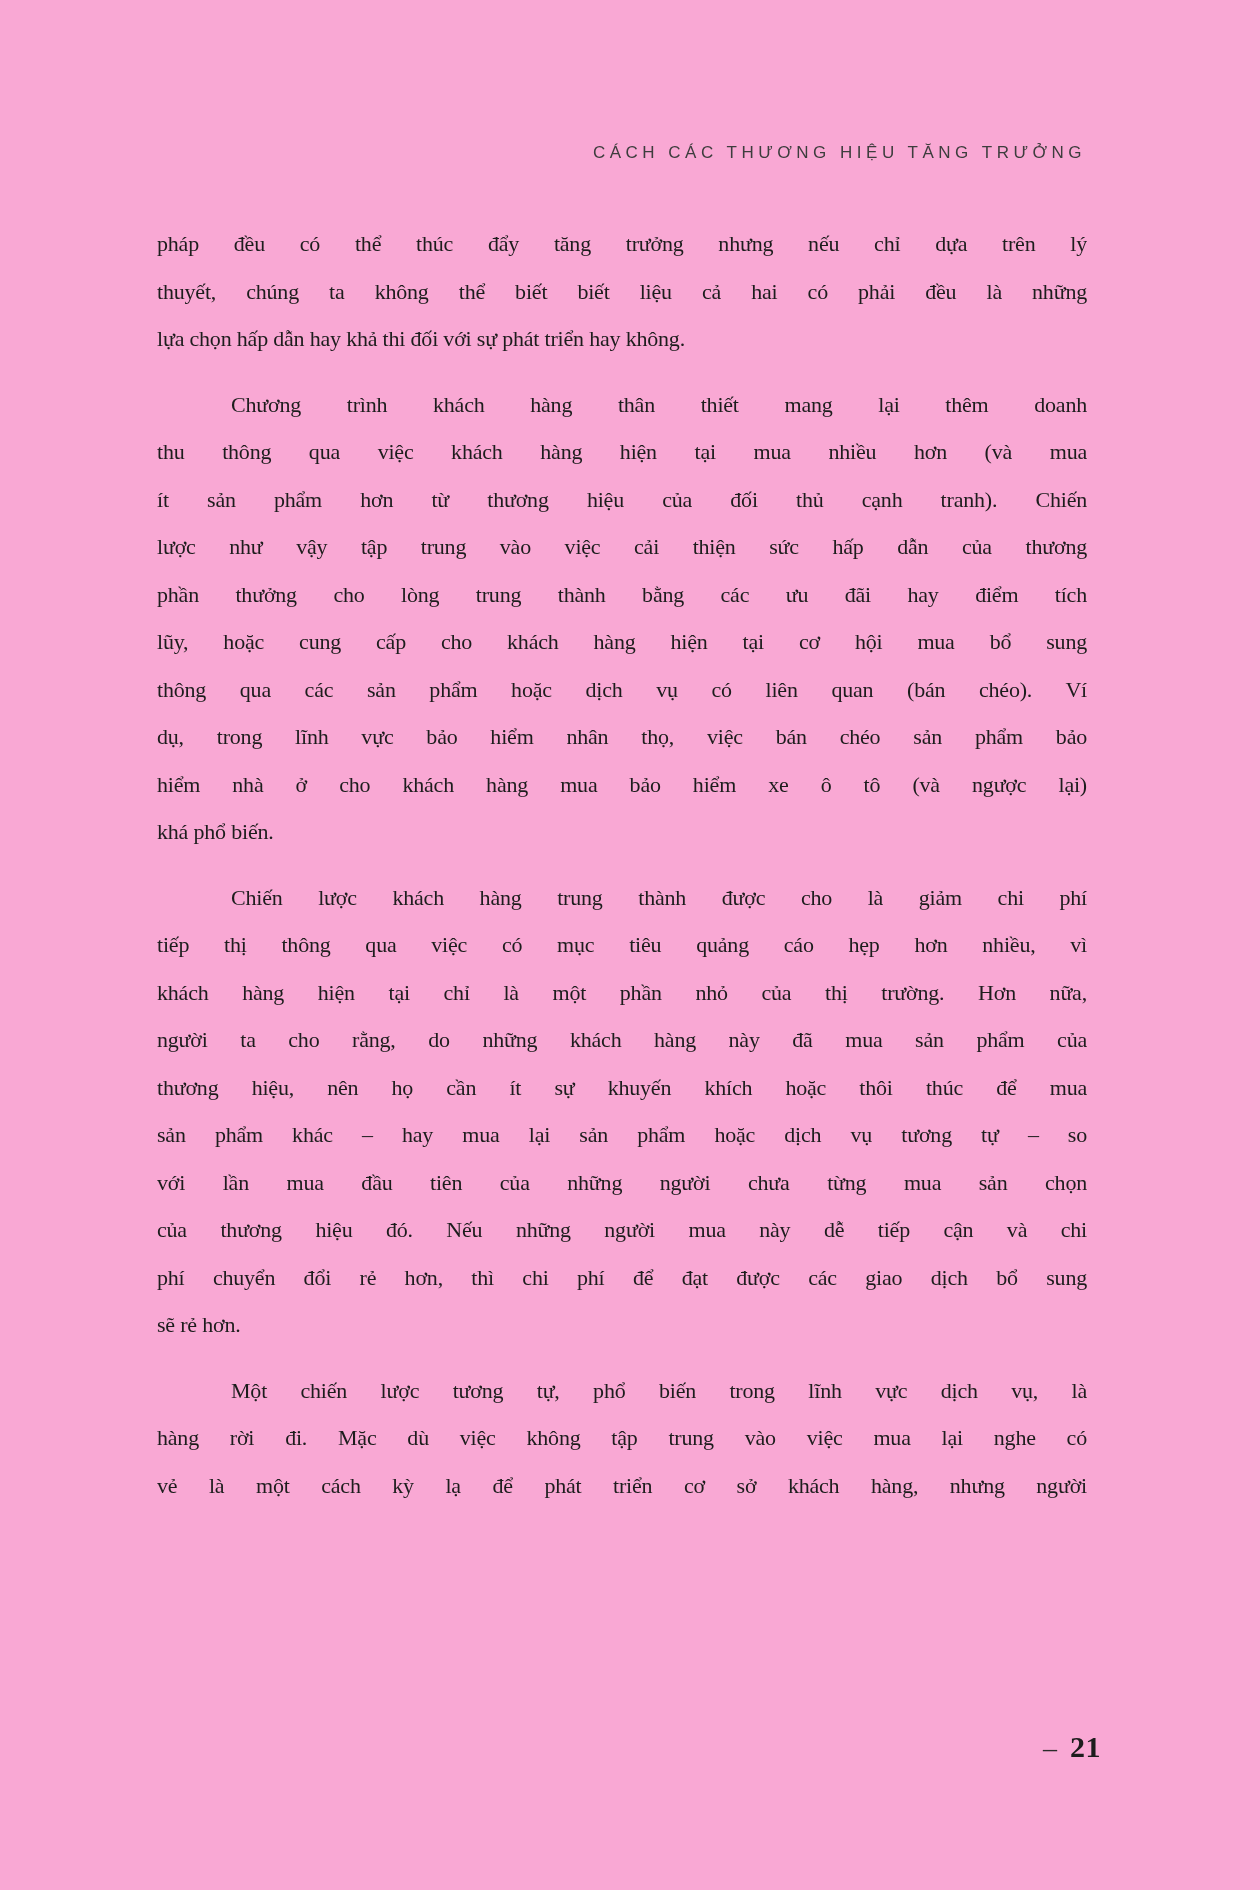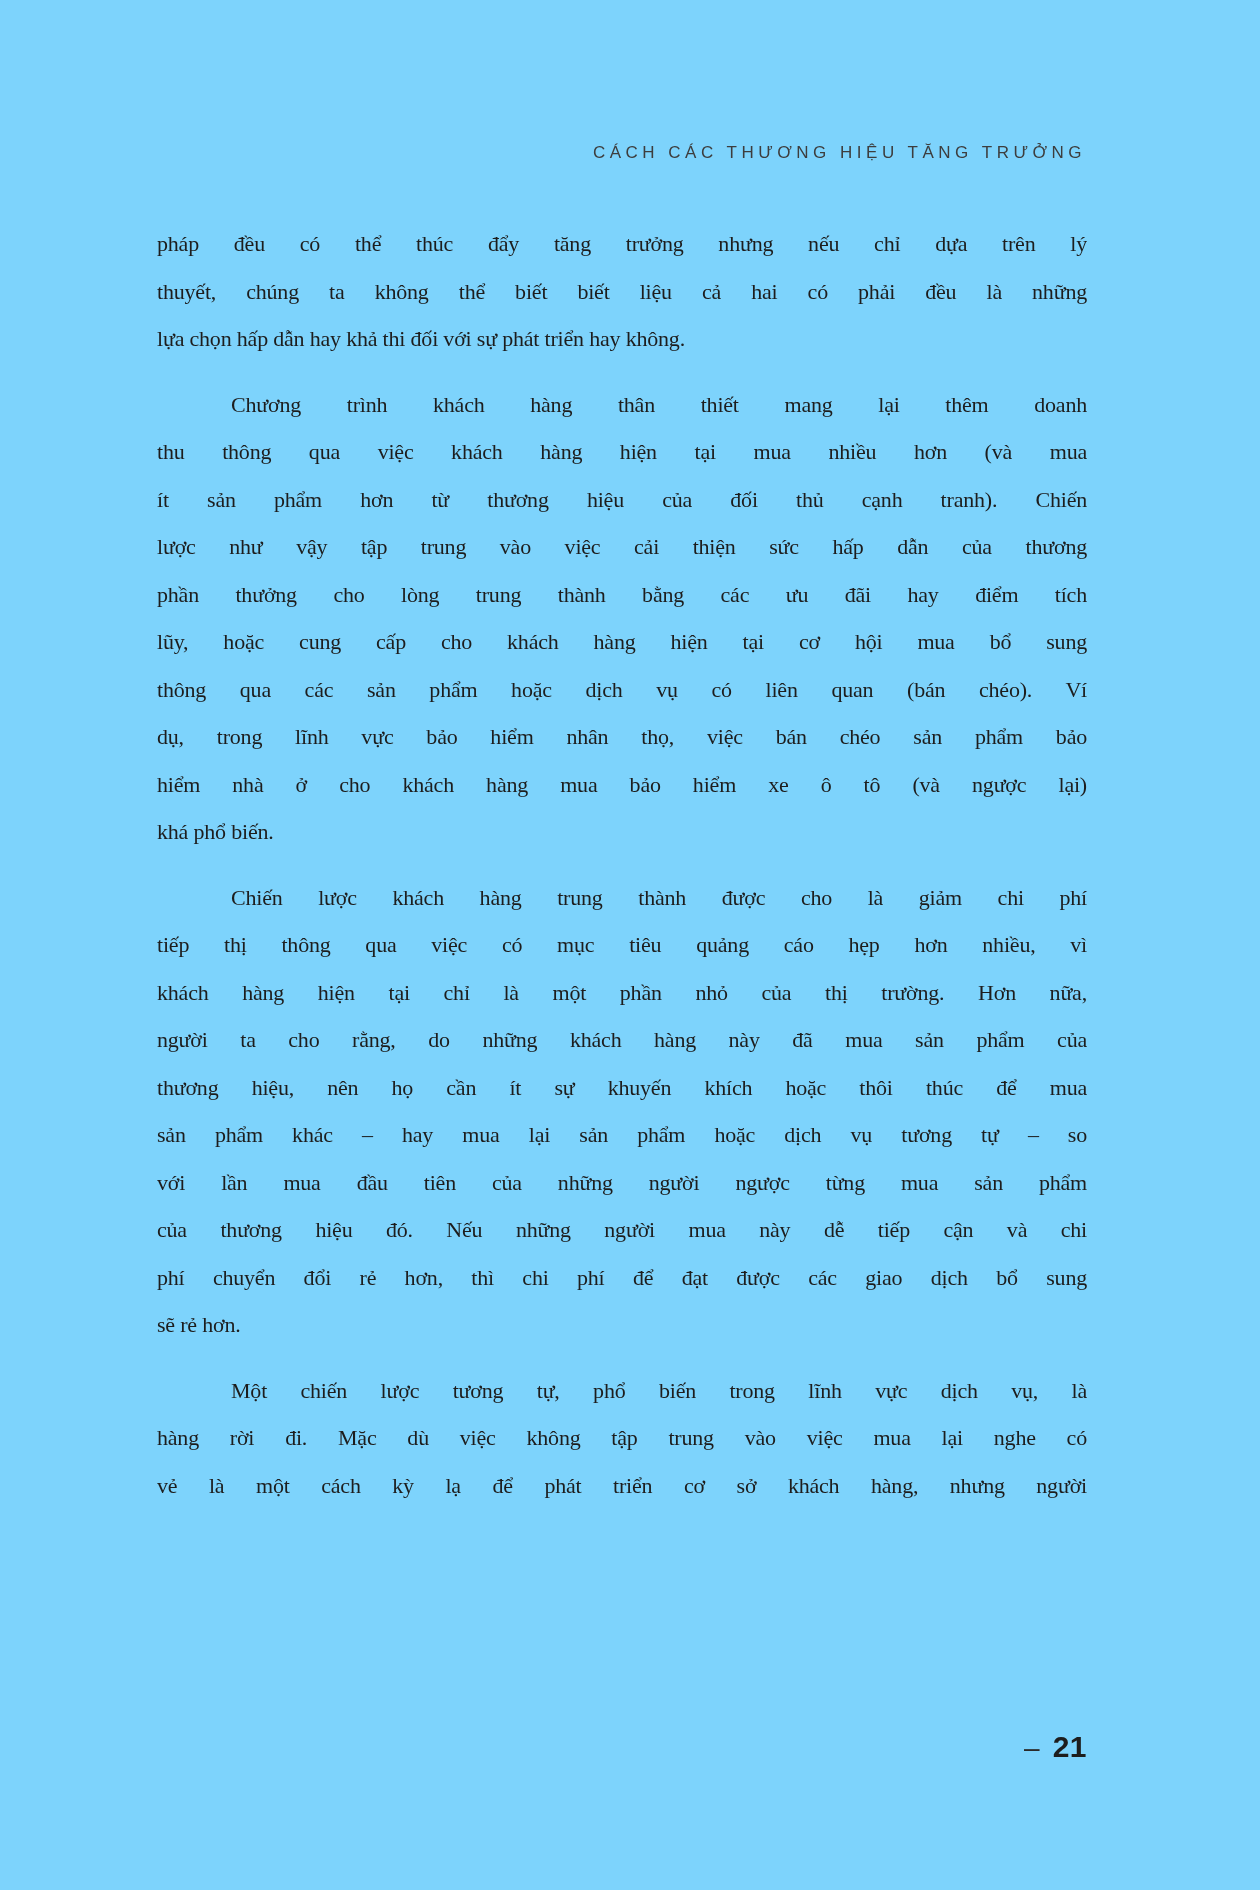--- a/index.html
+++ b/index.html
@@ -52,42 +52,42 @@
   .line.last {
     text-align: center;
     text-align-last: left;
   }
   .line.indent {
     padding-left: 74px;
   }
   .footer {
     position: absolute;
     top: 1732px;
-    right: 173px;
-    font-family: Liberation Sans, sans-serif;
+    right: 159px;
+    font-family: Liberation Serif, serif;
     color: #1d1d1d;
     white-space: nowrap;
     line-height: 1;
   }
   .footer .dash {
     font-size: 28px;
     font-weight: 400;
     color: #2a2a2a;
     margin-right: 13px;
   }
   .footer .num {
     font-size: 30px;
     font-weight: 700;
     letter-spacing: 0.5px;
   }
 </style>
 </head>
 <body>
 
-<div class="page" style="background: #7dd3fc;">
+<div class="page" style="background: #f9a8d4;">
 
   <div class="running-head" style="color: rgb(61, 61, 61);">CÁCH CÁC THƯƠNG HIỆU TĂNG TRƯỞNG</div>
 
   <div class="body-text" style="color: rgb(29, 29, 29);">
       <div class="para">
         <div class="line">pháp đều có thể thúc đẩy tăng trưởng nhưng nếu chỉ dựa trên lý</div>
         <div class="line">thuyết, chúng ta không thể biết biết liệu cả hai có phải đều là những</div>
         <div class="line last">lựa chọn hấp dẫn hay khả thi đối với sự phát triển hay không.</div>
       </div>
       <div class="para">
@@ -102,21 +102,21 @@
         <div class="line">hiểm nhà ở cho khách hàng mua bảo hiểm xe ô tô (và ngược lại)</div>
         <div class="line last">khá phổ biến.</div>
       </div>
       <div class="para">
         <div class="line indent">Chiến lược khách hàng trung thành được cho là giảm chi phí</div>
         <div class="line">tiếp thị thông qua việc có mục tiêu quảng cáo hẹp hơn nhiều, vì</div>
         <div class="line">khách hàng hiện tại chỉ là một phần nhỏ của thị trường. Hơn nữa,</div>
         <div class="line">người ta cho rằng, do những khách hàng này đã mua sản phẩm của</div>
         <div class="line">thương hiệu, nên họ cần ít sự khuyến khích hoặc thôi thúc để mua</div>
         <div class="line">sản phẩm khác – hay mua lại sản phẩm hoặc dịch vụ tương tự – so</div>
-        <div class="line">với lần mua đầu tiên của những người ngược từng mua sản phẩm</div>
+        <div class="line">với lần mua đầu tiên của những người chưa từng mua sản chọn</div>
         <div class="line">của thương hiệu đó. Nếu những người mua này dễ tiếp cận và chi</div>
         <div class="line">phí chuyển đổi rẻ hơn, thì chi phí để đạt được các giao dịch bổ sung</div>
         <div class="line last">sẽ rẻ hơn.</div>
       </div>
       <div class="para">
         <div class="line indent">Một chiến lược tương tự, phổ biến trong lĩnh vực dịch vụ, là</div>
         <div class="line">hàng rời đi. Mặc dù việc không tập trung vào việc mua lại nghe có</div>
         <div class="line">vẻ là một cách kỳ lạ để phát triển cơ sở khách hàng, nhưng người</div>
       </div>
     </div>

